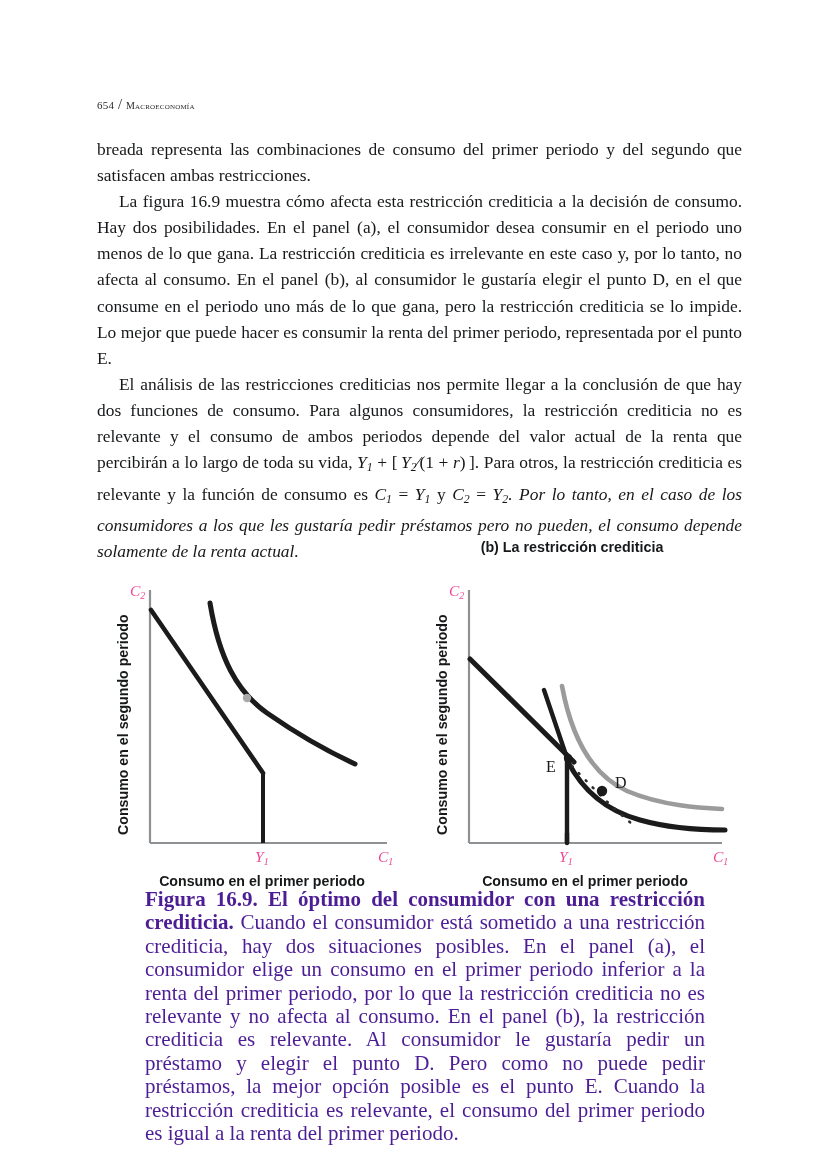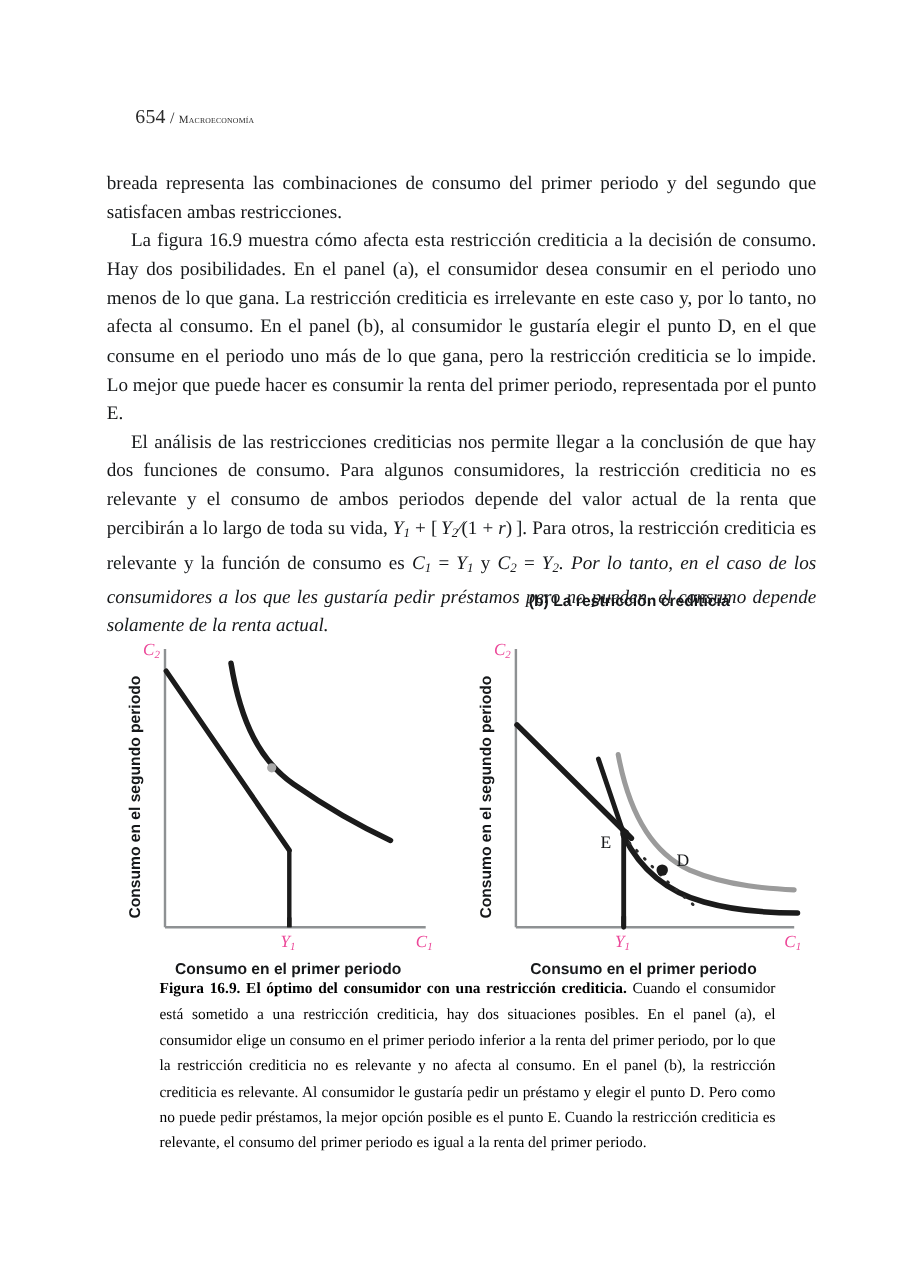--- a/index.html
+++ b/index.html
@@ -27,31 +27,31 @@
   .running-head {
     position: absolute;
     left: 97px;
     top: 96px;
     font-family: "Liberation Serif", serif;
     font-size: 14.5px;
     letter-spacing: 0.2px;
     color: #2a2a2a;
     white-space: nowrap;
   }
-  .running-head .folio { font-size: 18px; margin-left: 26px; }
+  .running-head .folio { font-size: 11px; }
   .running-head .smallcaps {
     font-variant: small-caps;
     font-size: 10px;
   }
 
   
   .body-col {
     position: absolute;
     left: 97px;
-    top: 153px;
+    top: 136px;
     width: 645px;
   }
   p.bt {
     margin: 0;
     font-family: "Liberation Serif", serif;
     font-size: 17.4px;
     line-height: 26.1px;
     text-align: justify;
     text-justify: inter-word;
     color: #16181a;
@@ -136,24 +136,24 @@
   
   .caption {
     position: absolute;
     left: 145px;
     top: 888px;
     width: 560px;
   }
   .caption p {
     margin: 0;
     font-family: "Liberation Serif", serif;
-    font-size: 14px;
+    font-size: 21px;
     line-height: 23.4px;
     text-align: justify;
-    color: #000000;
+    color: #4c1d95;
   }
   .caption .cap-bold { font-weight: bold; }
 </style>
 </head>
 <body>
 
 <div class="page">
 
   <div class="running-head">
     <span class="folio">654</span>

